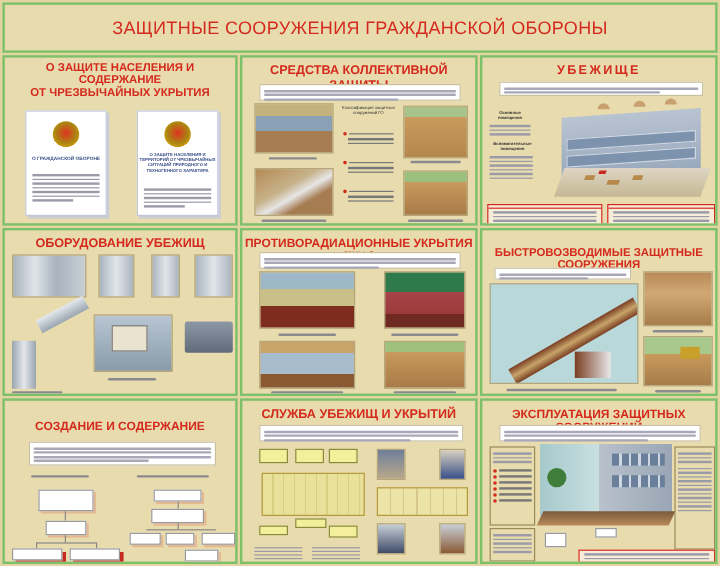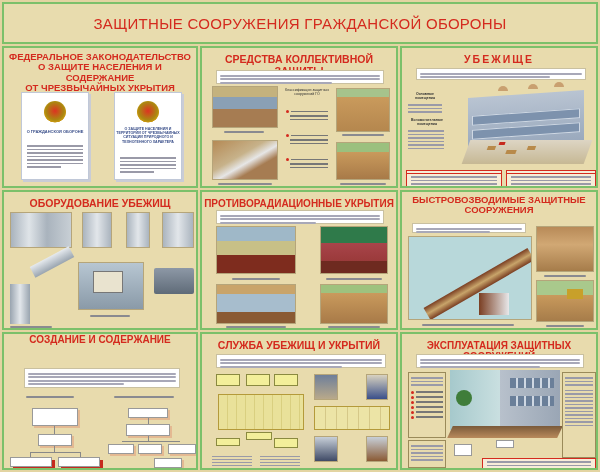--- a/index.html
+++ b/index.html
@@ -33,21 +33,20 @@
 <body>
 
 <div class="poster">
 
   <div class="header">
     <h1>ЗАЩИТНЫЕ СООРУЖЕНИЯ ГРАЖДАНСКОЙ ОБОРОНЫ</h1>
   </div>
 
   <div class="panel" style="left:2px;top:46px;width:196px;height:142px">
     <div class="ptitle" style="font-size:9.5px;padding-top:4px">
-      <div>ФЕДЕРАЛЬНОЕ ЗАКОНОДАТЕЛЬСТВО</div>
       <div>О ЗАЩИТЕ НАСЕЛЕНИЯ И СОДЕРЖАНИЕ</div>
       <div>ОТ ЧРЕЗВЫЧАЙНЫХ УКРЫТИЯ</div>
     </div>
     <div class="book" style="left:17px;top:44px;width:68px;height:88px">
       <div class="emblem" style="left:22px;top:8px"></div>
       <div class="btitle" style="top:36px">О ГРАЖДАНСКОЙ ОБОРОНЕ</div>
       <div class="smalltext" style="top:50px">
         <div class="rowline"></div>
           <div class="rowline"></div>
           <div class="rowline"></div>
@@ -197,42 +196,42 @@
     <div class="capline" style="left:30px;top:86px;width:48px"></div>
     <div class="illus" style="left:118px;top:34px;width:68px;height:48px;background:linear-gradient(#2f7a4a 0,#2f7a4a 35%,#a8444a 35%,#9a3a3a 75%,#6e2a20 75%)"></div>
     <div class="capline" style="left:124px;top:86px;width:56px"></div>
     <div class="illus" style="left:14px;top:92px;width:80px;height:40px;background:linear-gradient(#c9a46a 0,#c9a46a 25%,#a7bdcd 25%,#a7bdcd 70%,#8a5a34 70%)"></div>
     <div class="capline" style="left:24px;top:134px;width:60px"></div>
     <div class="illus" style="left:118px;top:92px;width:68px;height:40px;background:linear-gradient(#9ec27e 0,#9ec27e 22%,#c99a5c 22%,#a87a48 100%)"></div>
     <div class="capline" style="left:126px;top:134px;width:52px"></div>
   </div>
 
   <div class="panel" style="left:400px;top:190px;width:198px;height:140px">
-    <div class="ptitle" style="font-size:9.5px;padding-top:3px">
+    <div class="ptitle" style="font-size:9.5px;padding-top:14px">
       <div>БЫСТРОВОЗВОДИМЫЕ ЗАЩИТНЫЕ СООРУЖЕНИЯ</div>
     </div>
     <div class="descbox" style="left:10px;top:31px;width:114px;height:10px">
       <div class="descline"></div>
         <div class="descline" style="width:70%"></div>
     </div>
     <div class="illus" style="left:6px;top:44px;width:124px;height:84px;background:#b8d8da">
       <div style="position:absolute;left:10px;top:40px;width:120px;height:14px;background:linear-gradient(#7a3e22,#c8a46a,#7a3e22);transform:rotate(-30deg)"></div>
       <div style="position:absolute;left:70px;top:56px;width:30px;height:22px;background:linear-gradient(90deg,#7a3e22,#e8e8ea)"></div>
     </div>
     <div class="capline" style="left:20px;top:132px;width:92px"></div>
     <div class="illus" style="left:134px;top:34px;width:58px;height:46px;background:linear-gradient(#b88a58 0,#d1a874 40%,#a67c4a 100%)"></div>
     <div class="capline" style="left:142px;top:83px;width:42px"></div>
     <div class="illus" style="left:134px;top:88px;width:58px;height:42px;background:linear-gradient(#a9c98c 0,#a9c98c 35%,#c99a5c 35%,#a67c4a 100%)">
       <div style="position:absolute;left:30px;top:8px;width:16px;height:10px;background:#c8a02a"></div>
     </div>
     <div class="capline" style="left:144px;top:133px;width:38px"></div>
   </div>
 
   <div class="panel" style="left:2px;top:332px;width:196px;height:138px">
-    <div class="ptitle" style="font-size:10px;padding-top:0">
+    <div class="ptitle" style="font-size:10px;padding-top:16px">
       <div>СОЗДАНИЕ И СОДЕРЖАНИЕ</div>
     </div>
     <div class="descbox" style="left:20px;top:34px;width:156px;height:20px">
       <div class="descline"></div>
         <div class="descline"></div>
         <div class="descline"></div>
         <div class="descline" style="width:65%"></div>
     </div>
     <div class="capline" style="left:22px;top:62px;width:48px"></div>
     <div class="capline" style="left:110px;top:62px;width:60px"></div>

